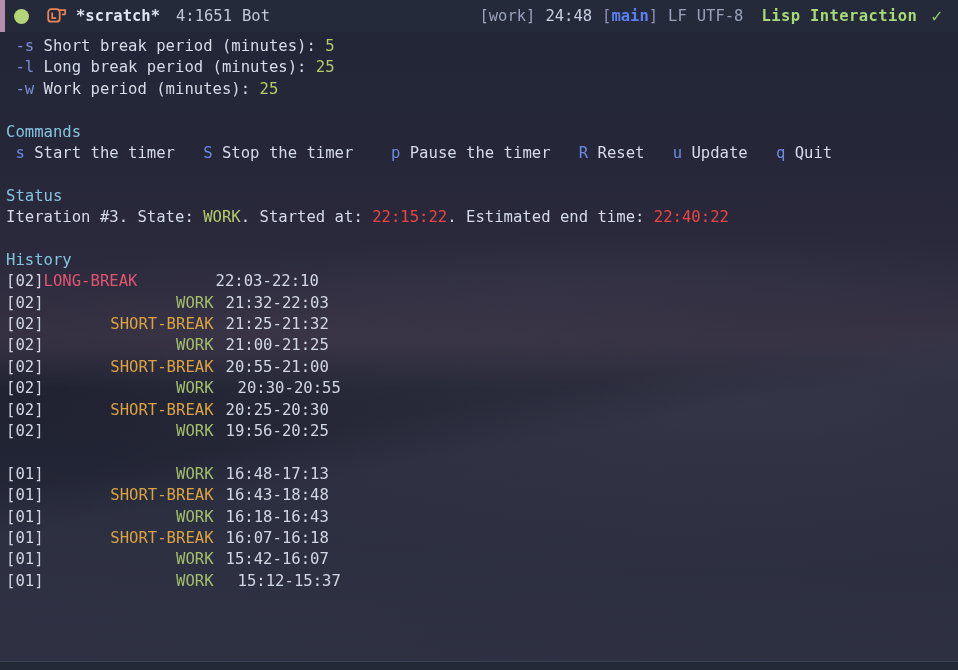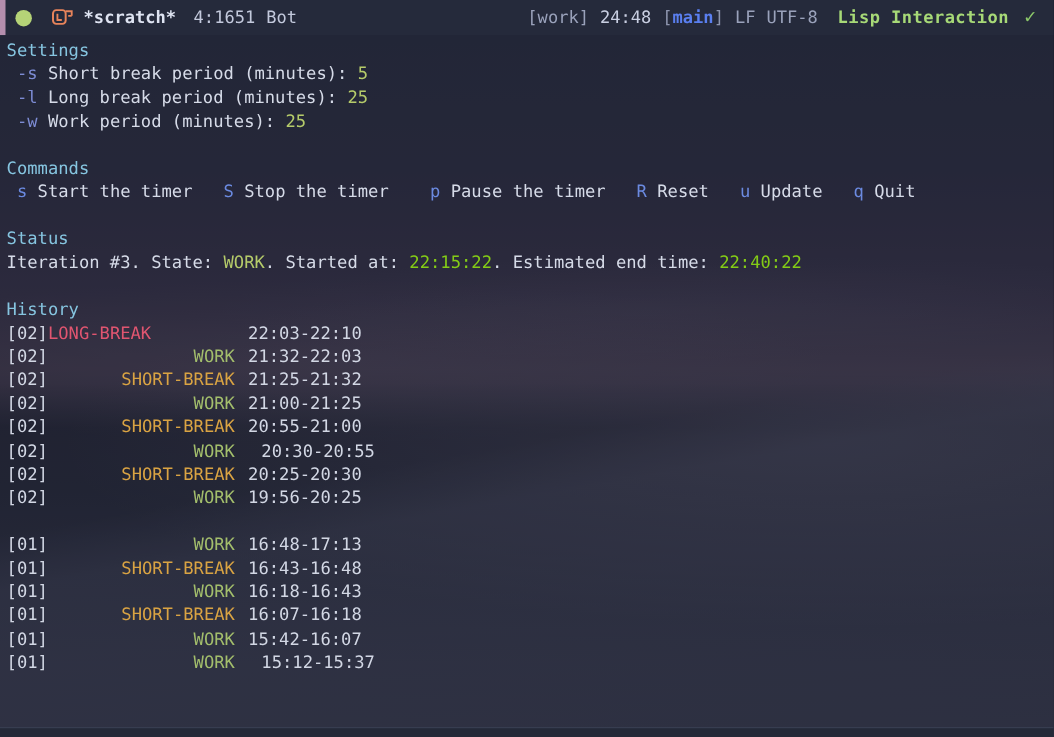--- a/index.html
+++ b/index.html
@@ -141,21 +141,21 @@
     white-space: pre;
     height: 21.4px;
   }
 
   .flag      { color: #7d8cd4; }
   .label     { color: #d6dbe8; }
   .value     { color: #b5cb6a; }
   .key       { color: #6b8ae0; }
   .cmdtext   { color: #d6dbe8; }
   .statetxt  { color: #b5cb6a; }
-  .timeval   { color: #84cc16; }
+  .timeval   { color: #ef4444; }
 
   .iter      { color: #d2d7e4; }
   .st-work        { color: #a3be6c; }
   .st-short-break { color: #d9a343; }
   .st-long-break  { color: #e05570; }
   .range     { color: #d2d7e4; }
 
   
   .bottombar {
     flex: 0 0 8px;
@@ -202,21 +202,20 @@
           <span class="ml-brk" style="margin-left:0">]</span>
         <span class="ml-eol">LF</span>
         <span class="ml-enc">UTF-8</span>
         <span class="ml-major">Lisp Interaction</span>
         <span class="ml-check">✓</span>
       </div>
     </div>
 
     <div class="buffer">
 
-      <div class="section-head">Settings</div>
       <div>
         <div class="line"><span class="label"> </span><span class="flag">-s</span><span class="label"> Short break period (minutes): </span><span class="value">5</span></div>
         <div class="line"><span class="label"> </span><span class="flag">-l</span><span class="label"> Long break period (minutes): </span><span class="value">25</span></div>
         <div class="line"><span class="label"> </span><span class="flag">-w</span><span class="label"> Work period (minutes): </span><span class="value">25</span></div>
       </div>
 
       <div class="blank"> </div>
 
       <div class="section-head">Commands</div>
       <div class="line"><span class="cmdtext"> </span><span class="key">s</span><span class="cmdtext"> Start the timer</span><span class="cmdtext">   </span><span class="key">S</span><span class="cmdtext"> Stop the timer</span><span class="cmdtext">    </span><span class="key">p</span><span class="cmdtext"> Pause the timer</span><span class="cmdtext">   </span><span class="key">R</span><span class="cmdtext"> Reset</span><span class="cmdtext">   </span><span class="key">u</span><span class="cmdtext"> Update</span><span class="cmdtext">   </span><span class="key">q</span><span class="cmdtext"> Quit</span></div>
@@ -224,35 +223,35 @@
       <div class="blank"> </div>
 
       <div class="section-head">Status</div>
       <div class="line"><span class="label">Iteration #3. State: </span><span class="statetxt">WORK</span><span class="label">. Started at: </span><span class="timeval">22:15:22</span><span class="label">. Estimated end time: </span><span class="timeval">22:40:22</span></div>
 
       <div class="blank"> </div>
 
       <div class="section-head">History</div>
 
       <div>
-        <div class="line"><span class="iter">[02]</span><span class="st-long-break" style="display:inline-block;width:170px;text-align:left;">LONG-BREAK</span><span class="range" style="margin-left:12px;text-align:center;">22:03-22:10</span></div>
+        <div class="line"><span class="iter">[02]</span><span class="st-long-break" style="display:inline-block;width:170px;text-align:left;">LONG-BREAK</span><span class="range" style="margin-left:2px;text-align:center;">22:03-22:10</span></div>
         <div class="line"><span class="iter">[02]</span><span class="st-work" style="display:inline-block;width:170px;text-align:right;">WORK</span><span class="range" style="margin-left:12px;">21:32-22:03</span></div>
         <div class="line"><span class="iter">[02]</span><span class="st-short-break" style="display:inline-block;width:170px;text-align:right;">SHORT-BREAK</span><span class="range" style="margin-left:12px;margin-top:28px;">21:25-21:32</span></div>
         <div class="line"><span class="iter">[02]</span><span class="st-work" style="display:inline-block;width:170px;text-align:right;">WORK</span><span class="range" style="margin-left:12px;margin-top:16px;">21:00-21:25</span></div>
         <div class="line"><span class="iter">[02]</span><span class="st-short-break" style="display:inline-block;width:170px;text-align:right;">SHORT-BREAK</span><span class="range" style="margin-left:12px;">20:55-21:00</span></div>
         <div class="line"><span class="iter">[02]</span><span class="st-work" style="display:inline-block;width:170px;text-align:right;">WORK</span><span class="range" style="margin-left:24px;">20:30-20:55</span></div>
         <div class="line"><span class="iter">[02]</span><span class="st-short-break" style="display:inline-block;width:170px;text-align:right;">SHORT-BREAK</span><span class="range" style="margin-left:12px;">20:25-20:30</span></div>
         <div class="line"><span class="iter">[02]</span><span class="st-work" style="display:inline-block;width:170px;text-align:right;">WORK</span><span class="range" style="margin-left:12px;">19:56-20:25</span></div>
       </div>
 
       <div class="blank"> </div>
 
       <div>
         <div class="line"><span class="iter">[01]</span><span class="st-work" style="display:inline-block;width:170px;text-align:right;">WORK</span><span class="range" style="margin-left:12px;">16:48-17:13</span></div>
-        <div class="line"><span class="iter">[01]</span><span class="st-short-break" style="display:inline-block;width:170px;text-align:right;">SHORT-BREAK</span><span class="range" style="margin-left:12px;">16:43-16:48</span></div>
+        <div class="line"><span class="iter">[01]</span><span class="st-short-break" style="display:inline-block;width:170px;text-align:right;">SHORT-BREAK</span><span class="range" style="margin-left:12px;">16:43-18:48</span></div>
         <div class="line"><span class="iter">[01]</span><span class="st-work" style="display:inline-block;width:170px;text-align:right;">WORK</span><span class="range" style="margin-left:12px;">16:18-16:43</span></div>
         <div class="line"><span class="iter">[01]</span><span class="st-short-break" style="display:inline-block;width:170px;text-align:right;">SHORT-BREAK</span><span class="range" style="margin-left:12px;">16:07-16:18</span></div>
         <div class="line"><span class="iter">[01]</span><span class="st-work" style="display:inline-block;width:170px;text-align:right;">WORK</span><span class="range" style="margin-left:12px;">15:42-16:07</span></div>
         <div class="line"><span class="iter">[01]</span><span class="st-work" style="display:inline-block;width:170px;text-align:right;">WORK</span><span class="range" style="margin-left:24px;">15:12-15:37</span></div>
       </div>
 
     </div>
 
     <div class="bottombar"></div>
 

